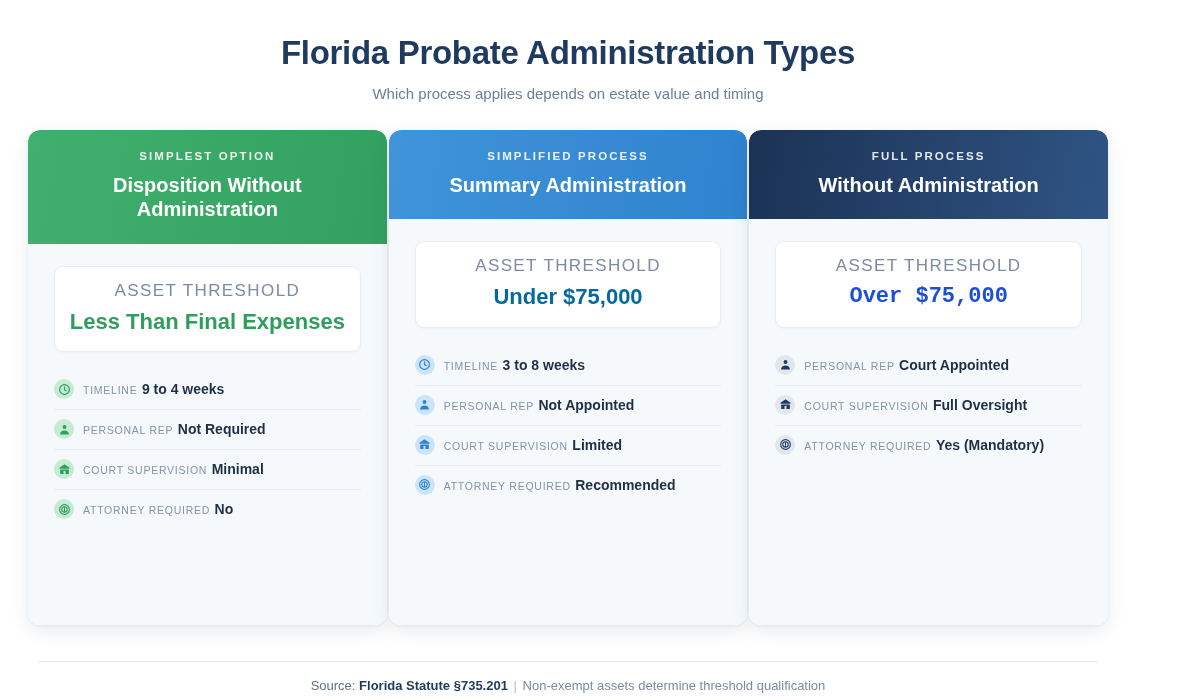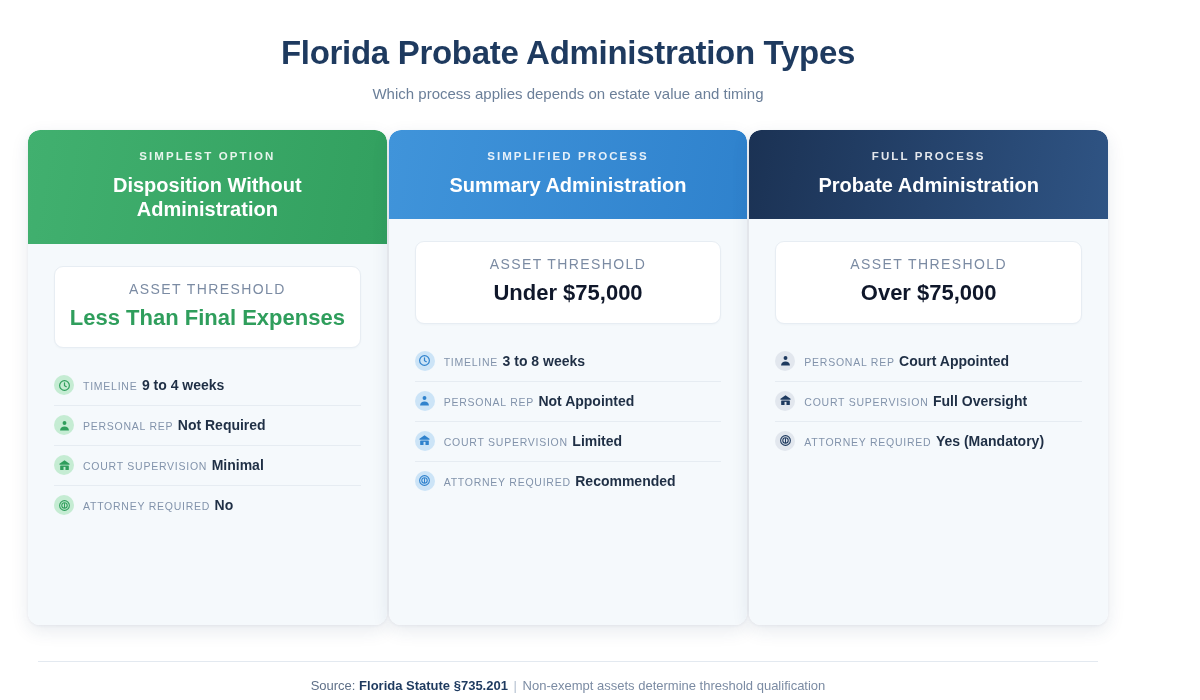--- a/index.html
+++ b/index.html
@@ -64,29 +64,29 @@
   
   .threshold {
     background: #ffffff;
     border: 1px solid #e7edf3;
     border-radius: 9px;
     padding: 14px 12px 16px;
     text-align: center;
     box-shadow: 0 1px 2px rgba(30,58,95,0.03);
   }
   .threshold-label {
-    font-size: 14px; letter-spacing: 1.4px; color: #7b8ba3; font-weight: 500;
+    font-size: 17px; letter-spacing: 1.4px; color: #7b8ba3; font-weight: 500;
     text-transform: uppercase;
   }
   .threshold-value {
     margin-top: 8px; font-size: 22px; font-weight: bold; line-height: 1.2;
   }
   .threshold-value.green { color: #2f9e5c; }
-  .threshold-value.blue  { color: #0f172a; }
-  .threshold-value.navy  { color: #0f172a; }
+  .threshold-value.blue  { color: #0369a1; }
+  .threshold-value.navy  { color: #1d4ed8; font-family: Liberation Mono, monospace; }
 
   
   .attrs { margin-top: 18px; }
   .attr {
     display: flex; align-items: center; gap: 9px;
     padding: 9px 0 10px;
     border-bottom: 1px solid #e6ecf2;
   }
   .attr:last-child { border-bottom: none; }
 
@@ -270,21 +270,21 @@
             </span>
           </div>
 
         </div>
       </div>
     </div>
 
     <div class="card">
       <div class="card-head navy">
         <div class="card-eyebrow">FULL PROCESS</div>
-        <div class="card-name">Probate Administration</div>
+        <div class="card-name">Without Administration</div>
       </div>
       <div class="card-body">
         <div class="threshold">
           <div class="threshold-label">ASSET THRESHOLD</div>
           <div class="threshold-value navy">Over $75,000</div>
         </div>
         <div class="attrs">
 
 
           <div class="attr">

